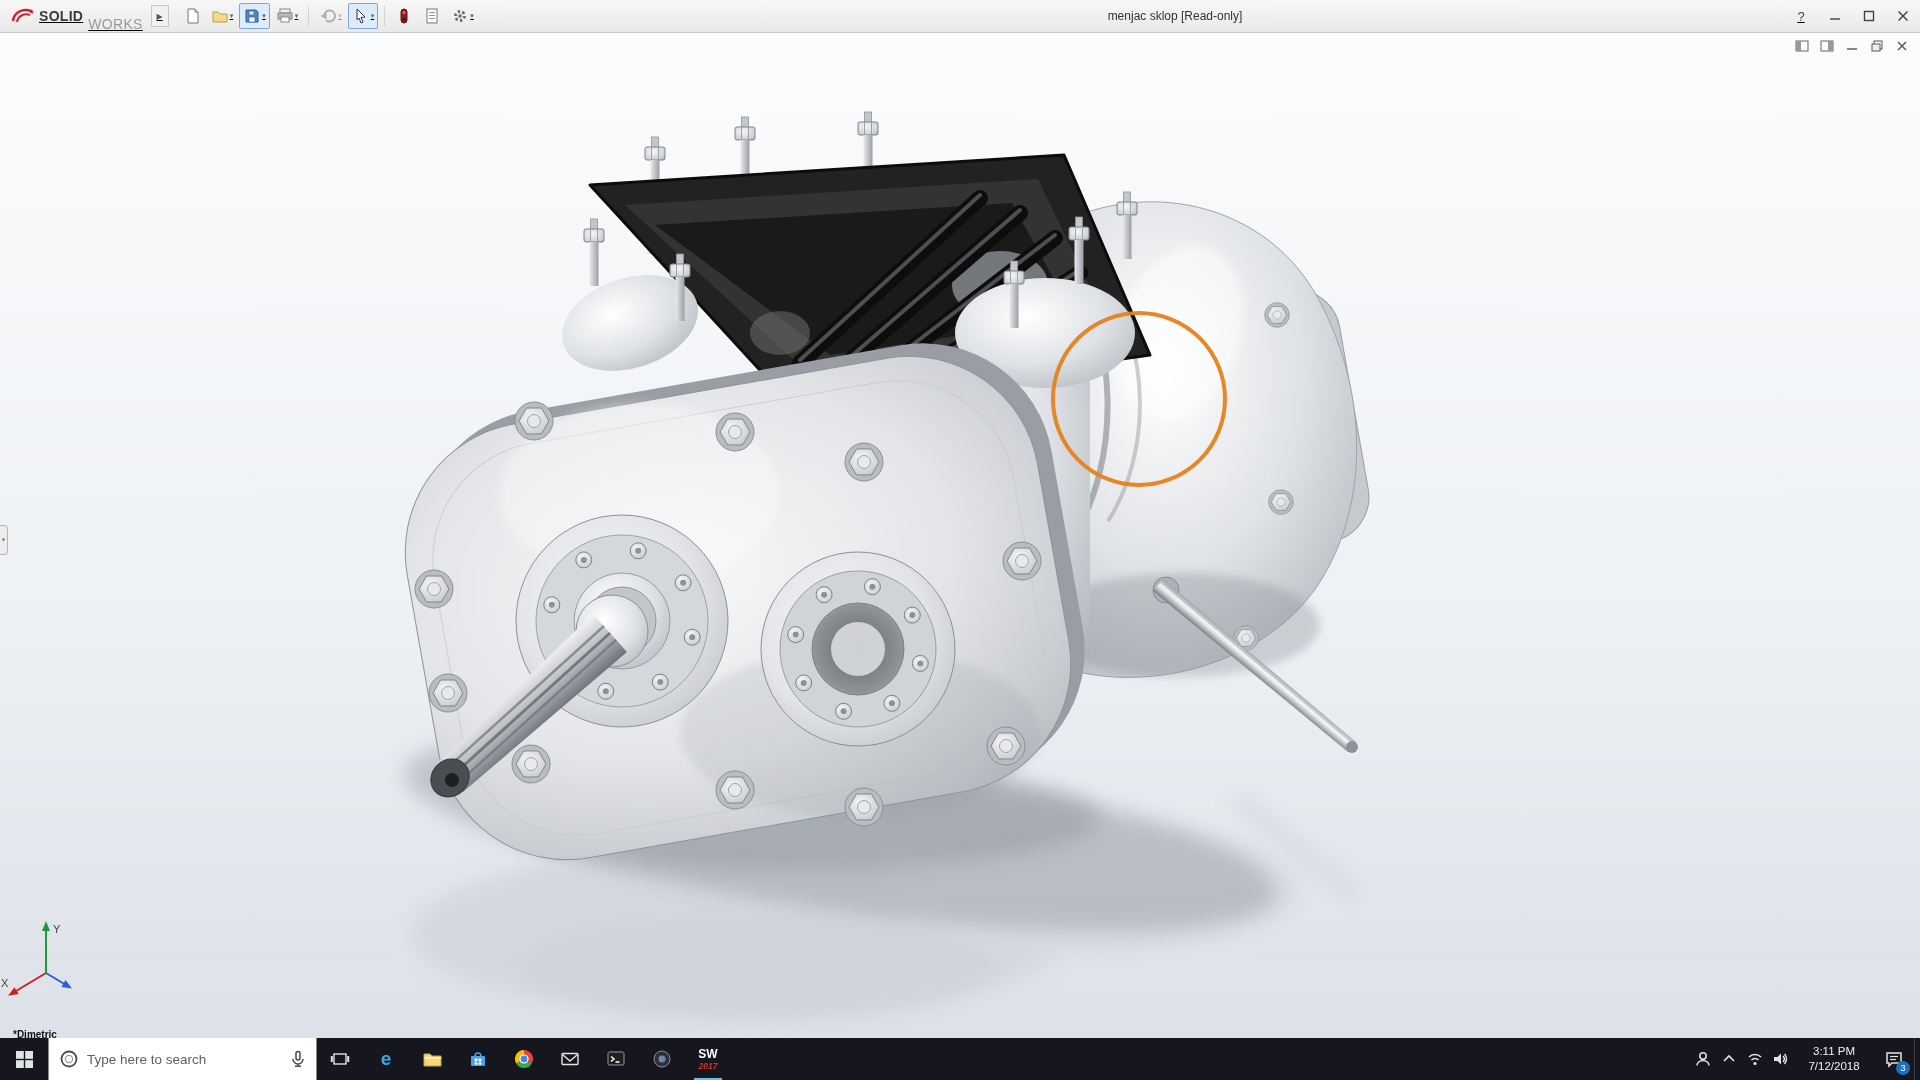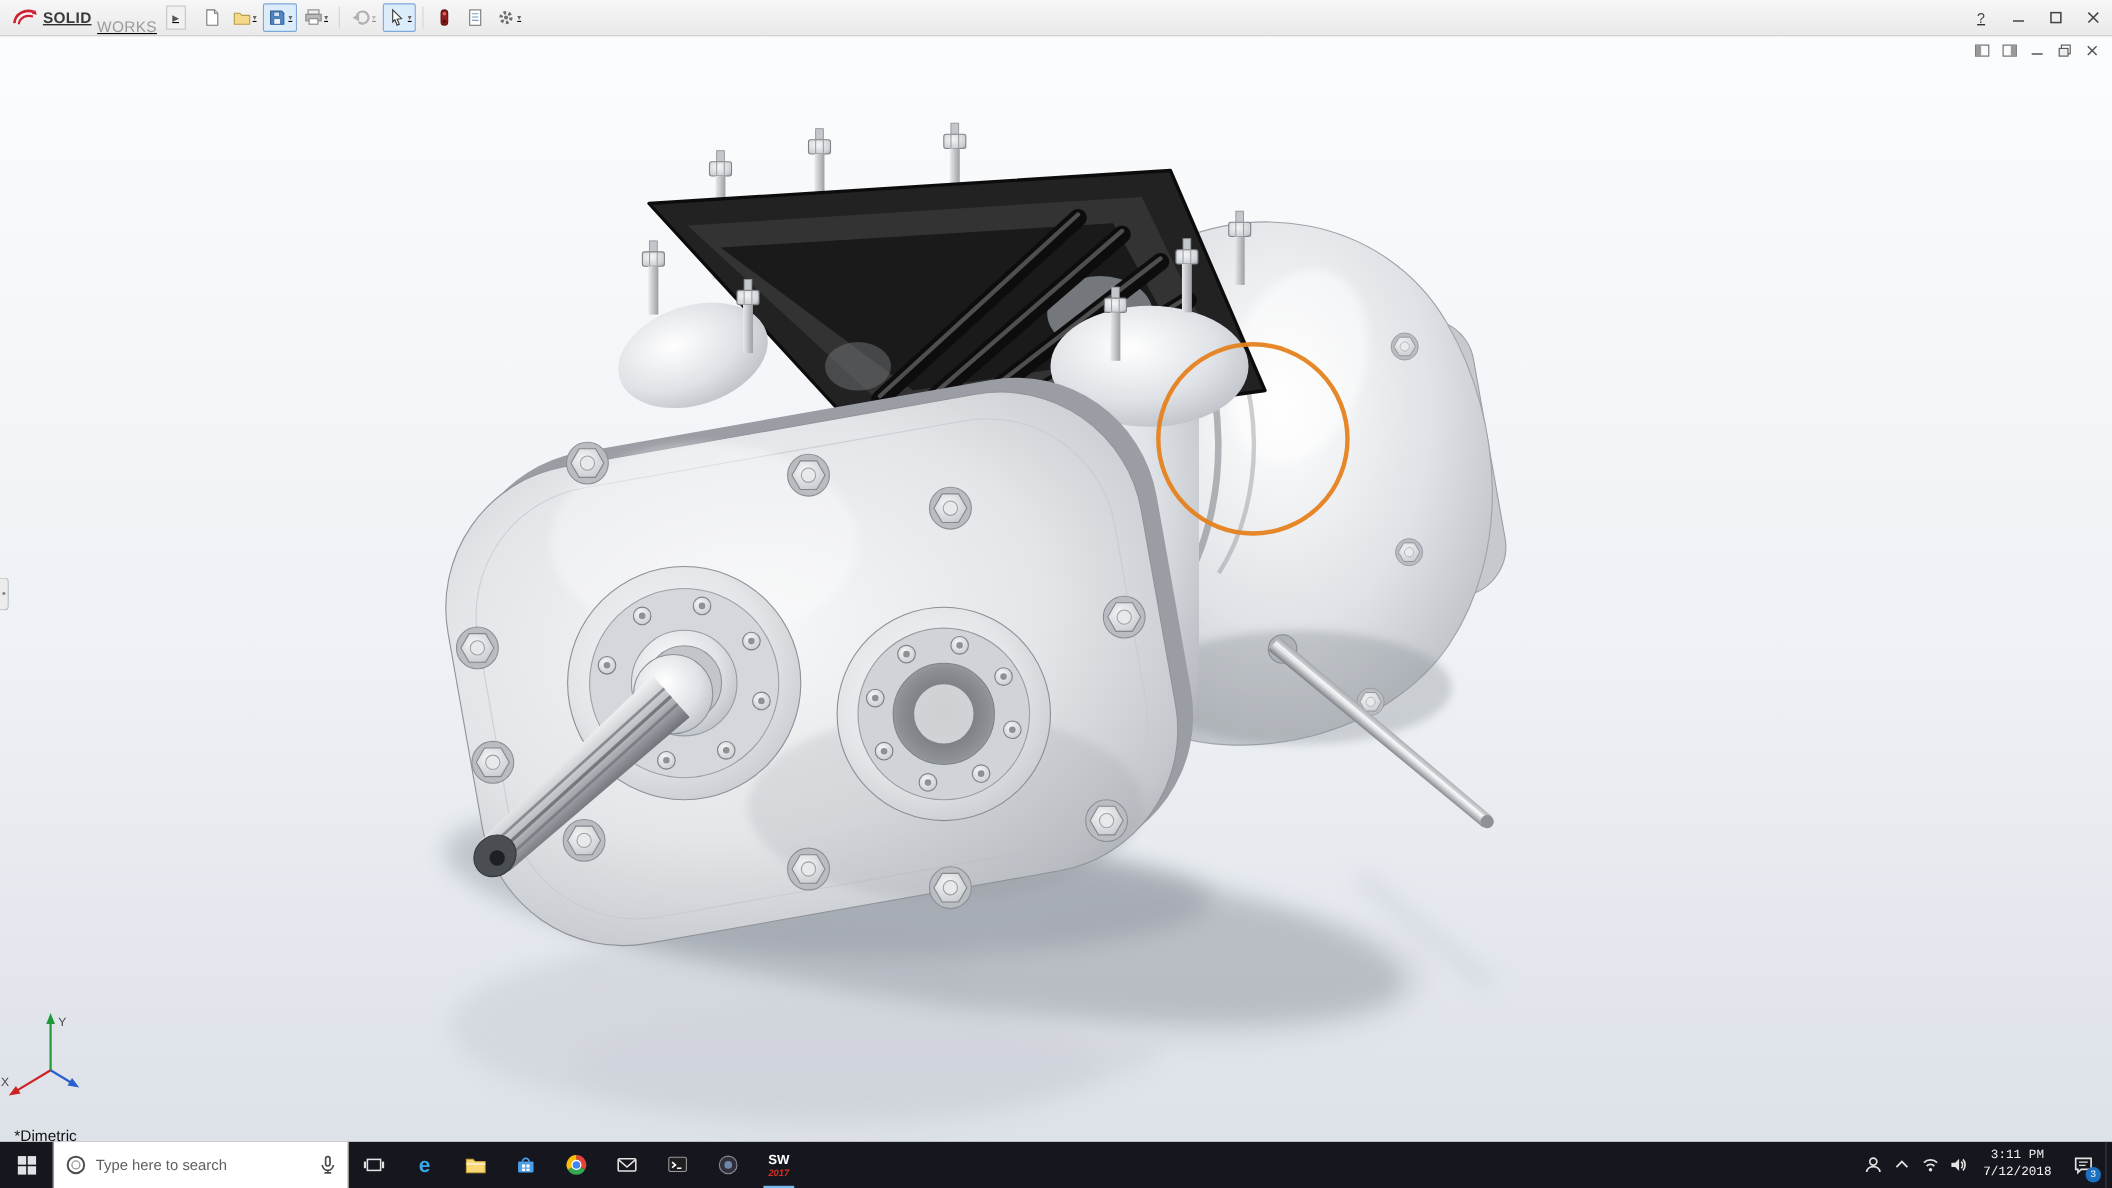--- a/index.html
+++ b/index.html
@@ -26,37 +26,37 @@
     line-height:33px; text-align:center; font-size:12px; color:#333; }
   .win-controls { margin-left:auto; display:flex; align-items:center; }
   .wbtn { width:34px; height:32px; display:flex; align-items:center; justify-content:center;
     color:#444; font-size:13px; }
 
   
   .viewport { position:absolute; top:33px; left:0; right:0; bottom:42px; background:#fff; }
   .scene { width:100%; height:100%; display:block; }
   .doc-controls { position:absolute; top:5px; right:10px; display:flex; gap:9px; }
   .dcbtn { width:16px; height:16px; display:flex; align-items:center; justify-content:center; }
-  .view-label { position:absolute; left:13px; bottom:-2px; font-size:14px; font-weight:normal; color:#111; }
+  .view-label { position:absolute; left:13px; bottom:-2px; font-size:10px; font-weight:bold; color:#111; }
   .edge-tab { position:absolute; left:0; top:49%; width:8px; height:30px; background:#ececec;
     border:1px solid #b5b5b5; border-left:none; border-radius:0 4px 4px 0; }
   .edge-tab::after { content:""; position:absolute; left:2px; top:12px; width:3px; height:3px;
     border-radius:50%; background:#8a8a8a; }
 
   
   .taskbar { position:absolute; left:0; right:0; bottom:0; height:42px; background:#16161f;
     display:flex; align-items:stretch; z-index:20; }
   .start { width:48px; display:flex; align-items:center; justify-content:center; }
   .searchbox { width:269px; background:#fff; display:flex; align-items:center;
     padding:0 8px 0 10px; gap:8px; border:1px solid #8a8a8a; border-bottom:none; border-top:none; }
   .searchbox input { flex:1; border:none; outline:none; font-size:13.5px; color:#333; background:transparent; }
   .searchbox input::placeholder { color:#5f5f5f; opacity:1; }
   .tb-app { width:46px; display:flex; align-items:center; justify-content:center; position:relative; }
   .tb-app.running::after { content:""; position:absolute; bottom:0; left:9px; right:9px; height:2px; background:#76b9ed; }
-  .tray { margin-left:auto; display:flex; align-items:stretch;font-family:Liberation Mono, monospace; }
+  .tray { margin-left:auto; display:flex; align-items:stretch; }
   .tray-btn { width:26px; display:flex; align-items:center; justify-content:center; }
   .clock { width:80px; display:flex; flex-direction:column; align-items:center; justify-content:center;
     color:#f0f0f0; font-size:11.5px; line-height:1.3; }
   .action-center { width:40px; display:flex; align-items:center; justify-content:center; position:relative; }
   .badge { position:absolute; bottom:5px; right:4px; width:14px; height:14px; border-radius:50%;
     background:#1d70c0; color:#fff; font-size:9px; display:flex; align-items:center; justify-content:center; }
   .show-desktop { width:6px; border-left:1px solid #3c3c46; }
 </style>
 </head>
 <body>
@@ -134,20 +134,21 @@
       </svg>
     </div>
     <div class="tbtn">
       <svg width="18" height="18" viewBox="0 0 18 18">
         <circle cx="9" cy="9" r="4.5" fill="none" stroke="#6e6e6e" stroke-width="3" stroke-dasharray="2.4 2.2"></circle>
         <circle cx="9" cy="9" r="1.8" fill="#6e6e6e"></circle>
       </svg>
       <span class="caret">▾</span>
     </div>
   </div>
+  <div class="doc-title">menjac sklop [Read-only]</div>
   <div class="win-controls">
     <div class="wbtn">
       <span>?</span>
     </div>
     <div class="wbtn">
       <svg width="12" height="12" viewBox="0 0 12 12">
         <line x1="1" y1="9" x2="11" y2="9" stroke="#444" stroke-width="1.4"></line>
       </svg>
     </div>
     <div class="wbtn">

